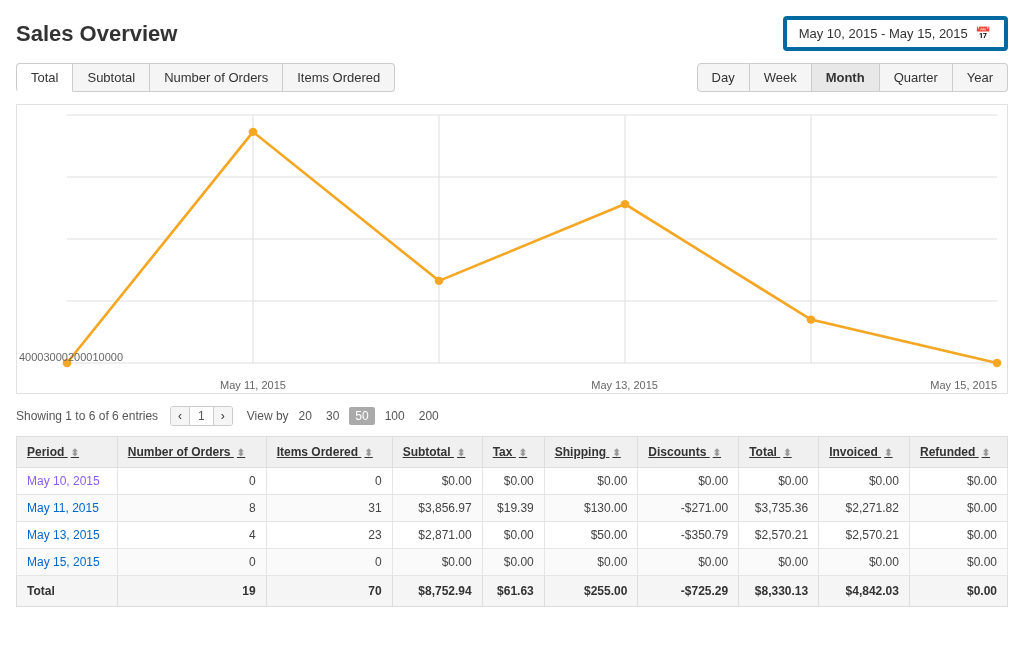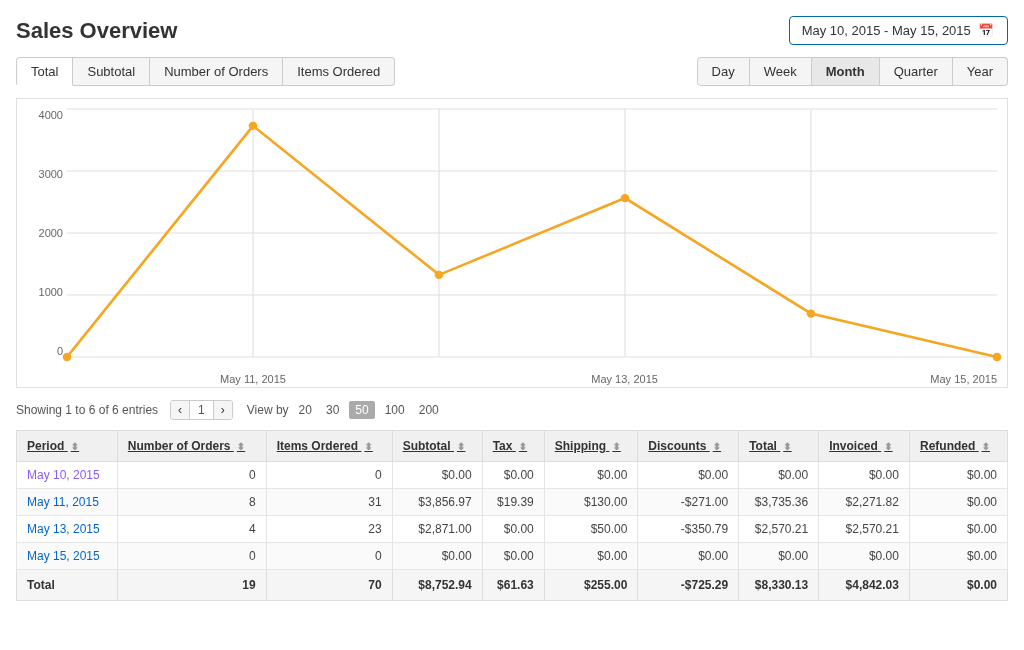--- a/index.html
+++ b/index.html
@@ -1,20 +1,20 @@
 <!DOCTYPE html>
 <html><head>
   <meta charset="utf-8">
   <style>
     * { box-sizing: border-box; margin: 0; padding: 0; }
     body { font-family: Arial, sans-serif; font-size: 13px; background: #fff; color: #333; padding: 16px; }
 
     .header-row { display: flex; justify-content: space-between; align-items: center; margin-bottom: 12px; }
     .page-title { font-size: 22px; font-weight: bold; }
-    .date-range-btn { display: flex; align-items: center; border: 1px solid #0369a1; border-radius: 4px; padding: 6px 12px; font-size: 13px; cursor: pointer; background: #fff; gap: 8px; }
+    .date-range-btn { display: flex; align-items: center; border: 4px solid #0369a1; border-radius: 4px; padding: 6px 12px; font-size: 13px; cursor: pointer; background: #fff; gap: 8px; }
     .date-range-btn span { color: #333; }
     .calendar-icon { color: #999; }
 
     .tab-period-row { display: flex; justify-content: space-between; align-items: center; margin-bottom: 12px; }
     .tabs { display: flex; gap: 0; }
     .tab { padding: 6px 14px; border: 1px solid #ccc; background: #f5f5f5; cursor: pointer; font-size: 13px; color: #333; }
     .tab:first-child { border-radius: 4px 0 0 4px; }
     .tab:last-child { border-radius: 0 4px 4px 0; }
     .tab.active { background: #fff; border-bottom-color: #fff; font-weight: normal; }
     .tab + .tab { border-left: none; }
@@ -95,21 +95,21 @@
     <polyline points="0,240 172,16.3 344,160.5 516,86.2 688,198 860,240" fill="none" stroke="#f5a623" stroke-width="2.5"></polyline>
 
     <circle cx="0" cy="240" r="4" fill="#f5a623"></circle>
     <circle cx="172" cy="16.3" r="4" fill="#f5a623"></circle>
     <circle cx="344" cy="160.5" r="4" fill="#f5a623"></circle>
     <circle cx="516" cy="86.2" r="4" fill="#f5a623"></circle>
     <circle cx="688" cy="198" r="4" fill="#f5a623"></circle>
     <circle cx="860" cy="240" r="4" fill="#f5a623"></circle>
   </svg>
 
-  <div style="position:absolute;left:2px;top:10px;height:calc(100% - 40px);display:flex;flex-direction:column;justify-content:space-between;align-items:flex-end;width:44px;">
+  <div style="position:absolute;left:2px;top:10px;height:calc(100% - 40px);display:flex;flex-direction:row;justify-content:space-between;align-items:flex-end;width:44px;">
     <span style="font-size:11px;color:#666;">4000</span>
     <span style="font-size:11px;color:#666;text-align:right;">3000</span>
     <span style="font-size:11px;color:#666;text-align:right;">2000</span>
     <span style="font-size:11px;color:#666;">1000</span>
     <span style="font-size:11px;color:#666;">0</span>
   </div>
 
   <div style="position:absolute;bottom:2px;left:50px;right:10px;display:flex;justify-content:space-between;">
     <span style="font-size:11px;color:#666;transform:translateX(-50%);margin-left:20%;">May 11, 2015</span>
     <span style="font-size:11px;color:#666;">May 13, 2015</span>

